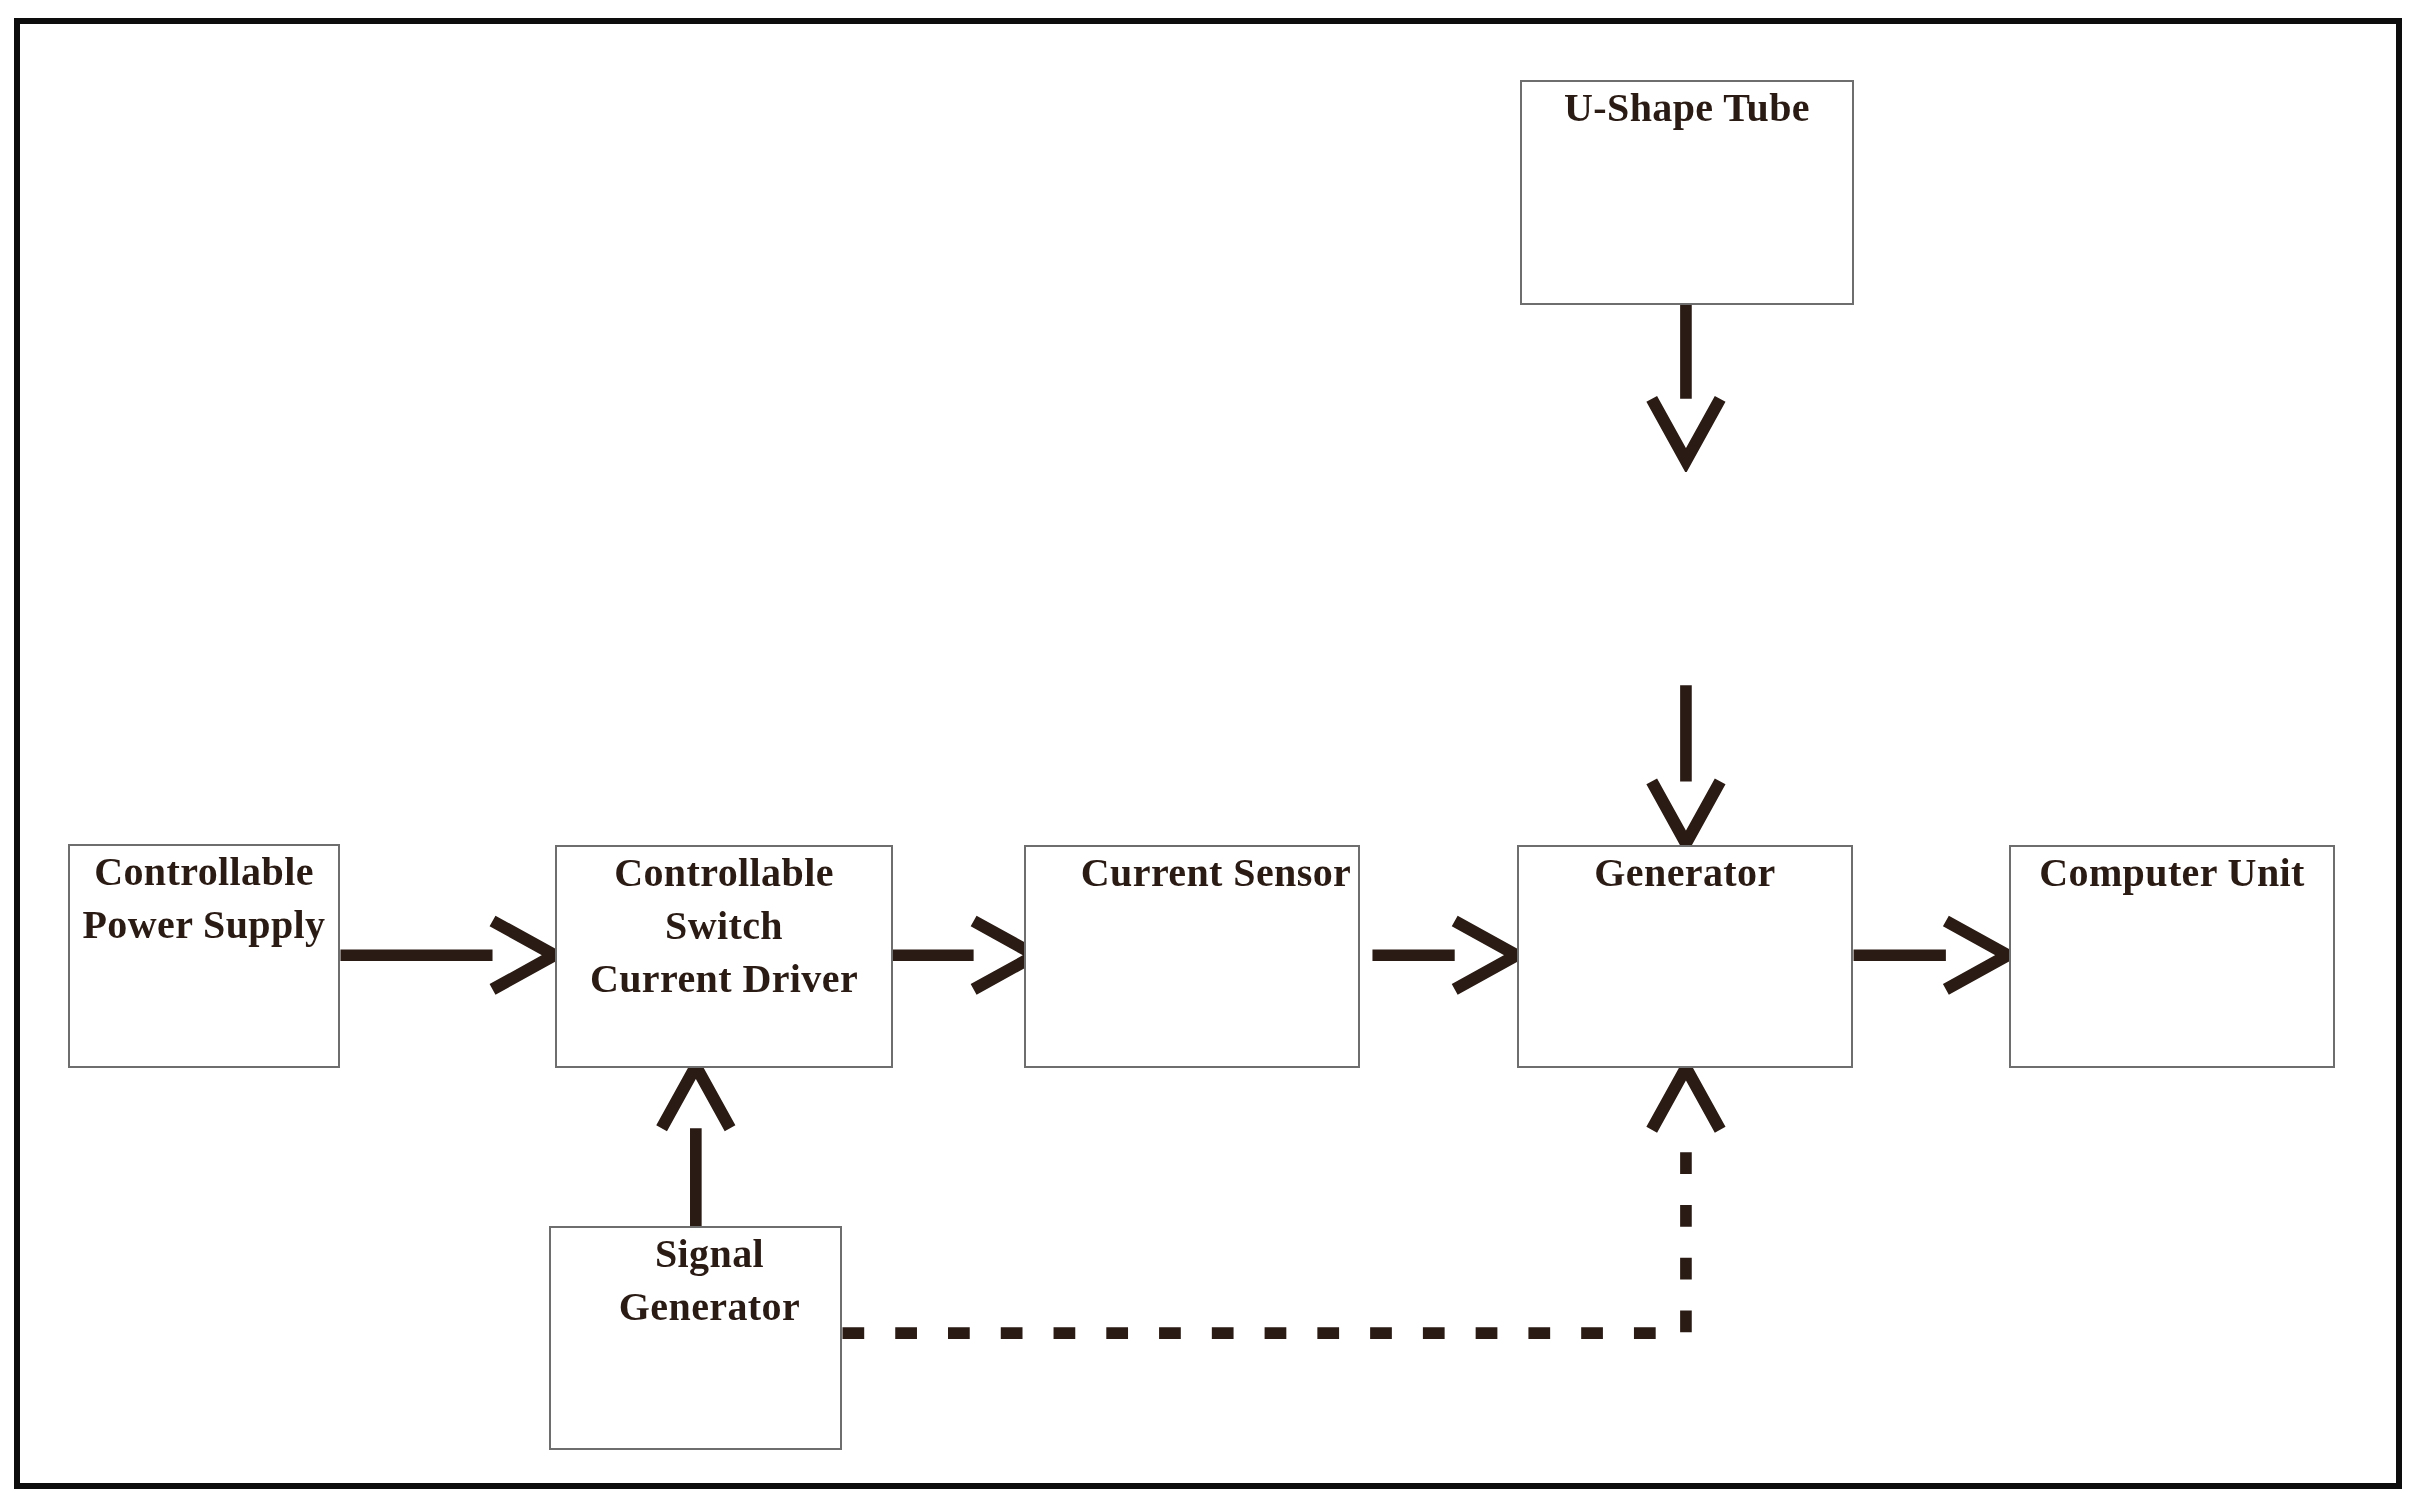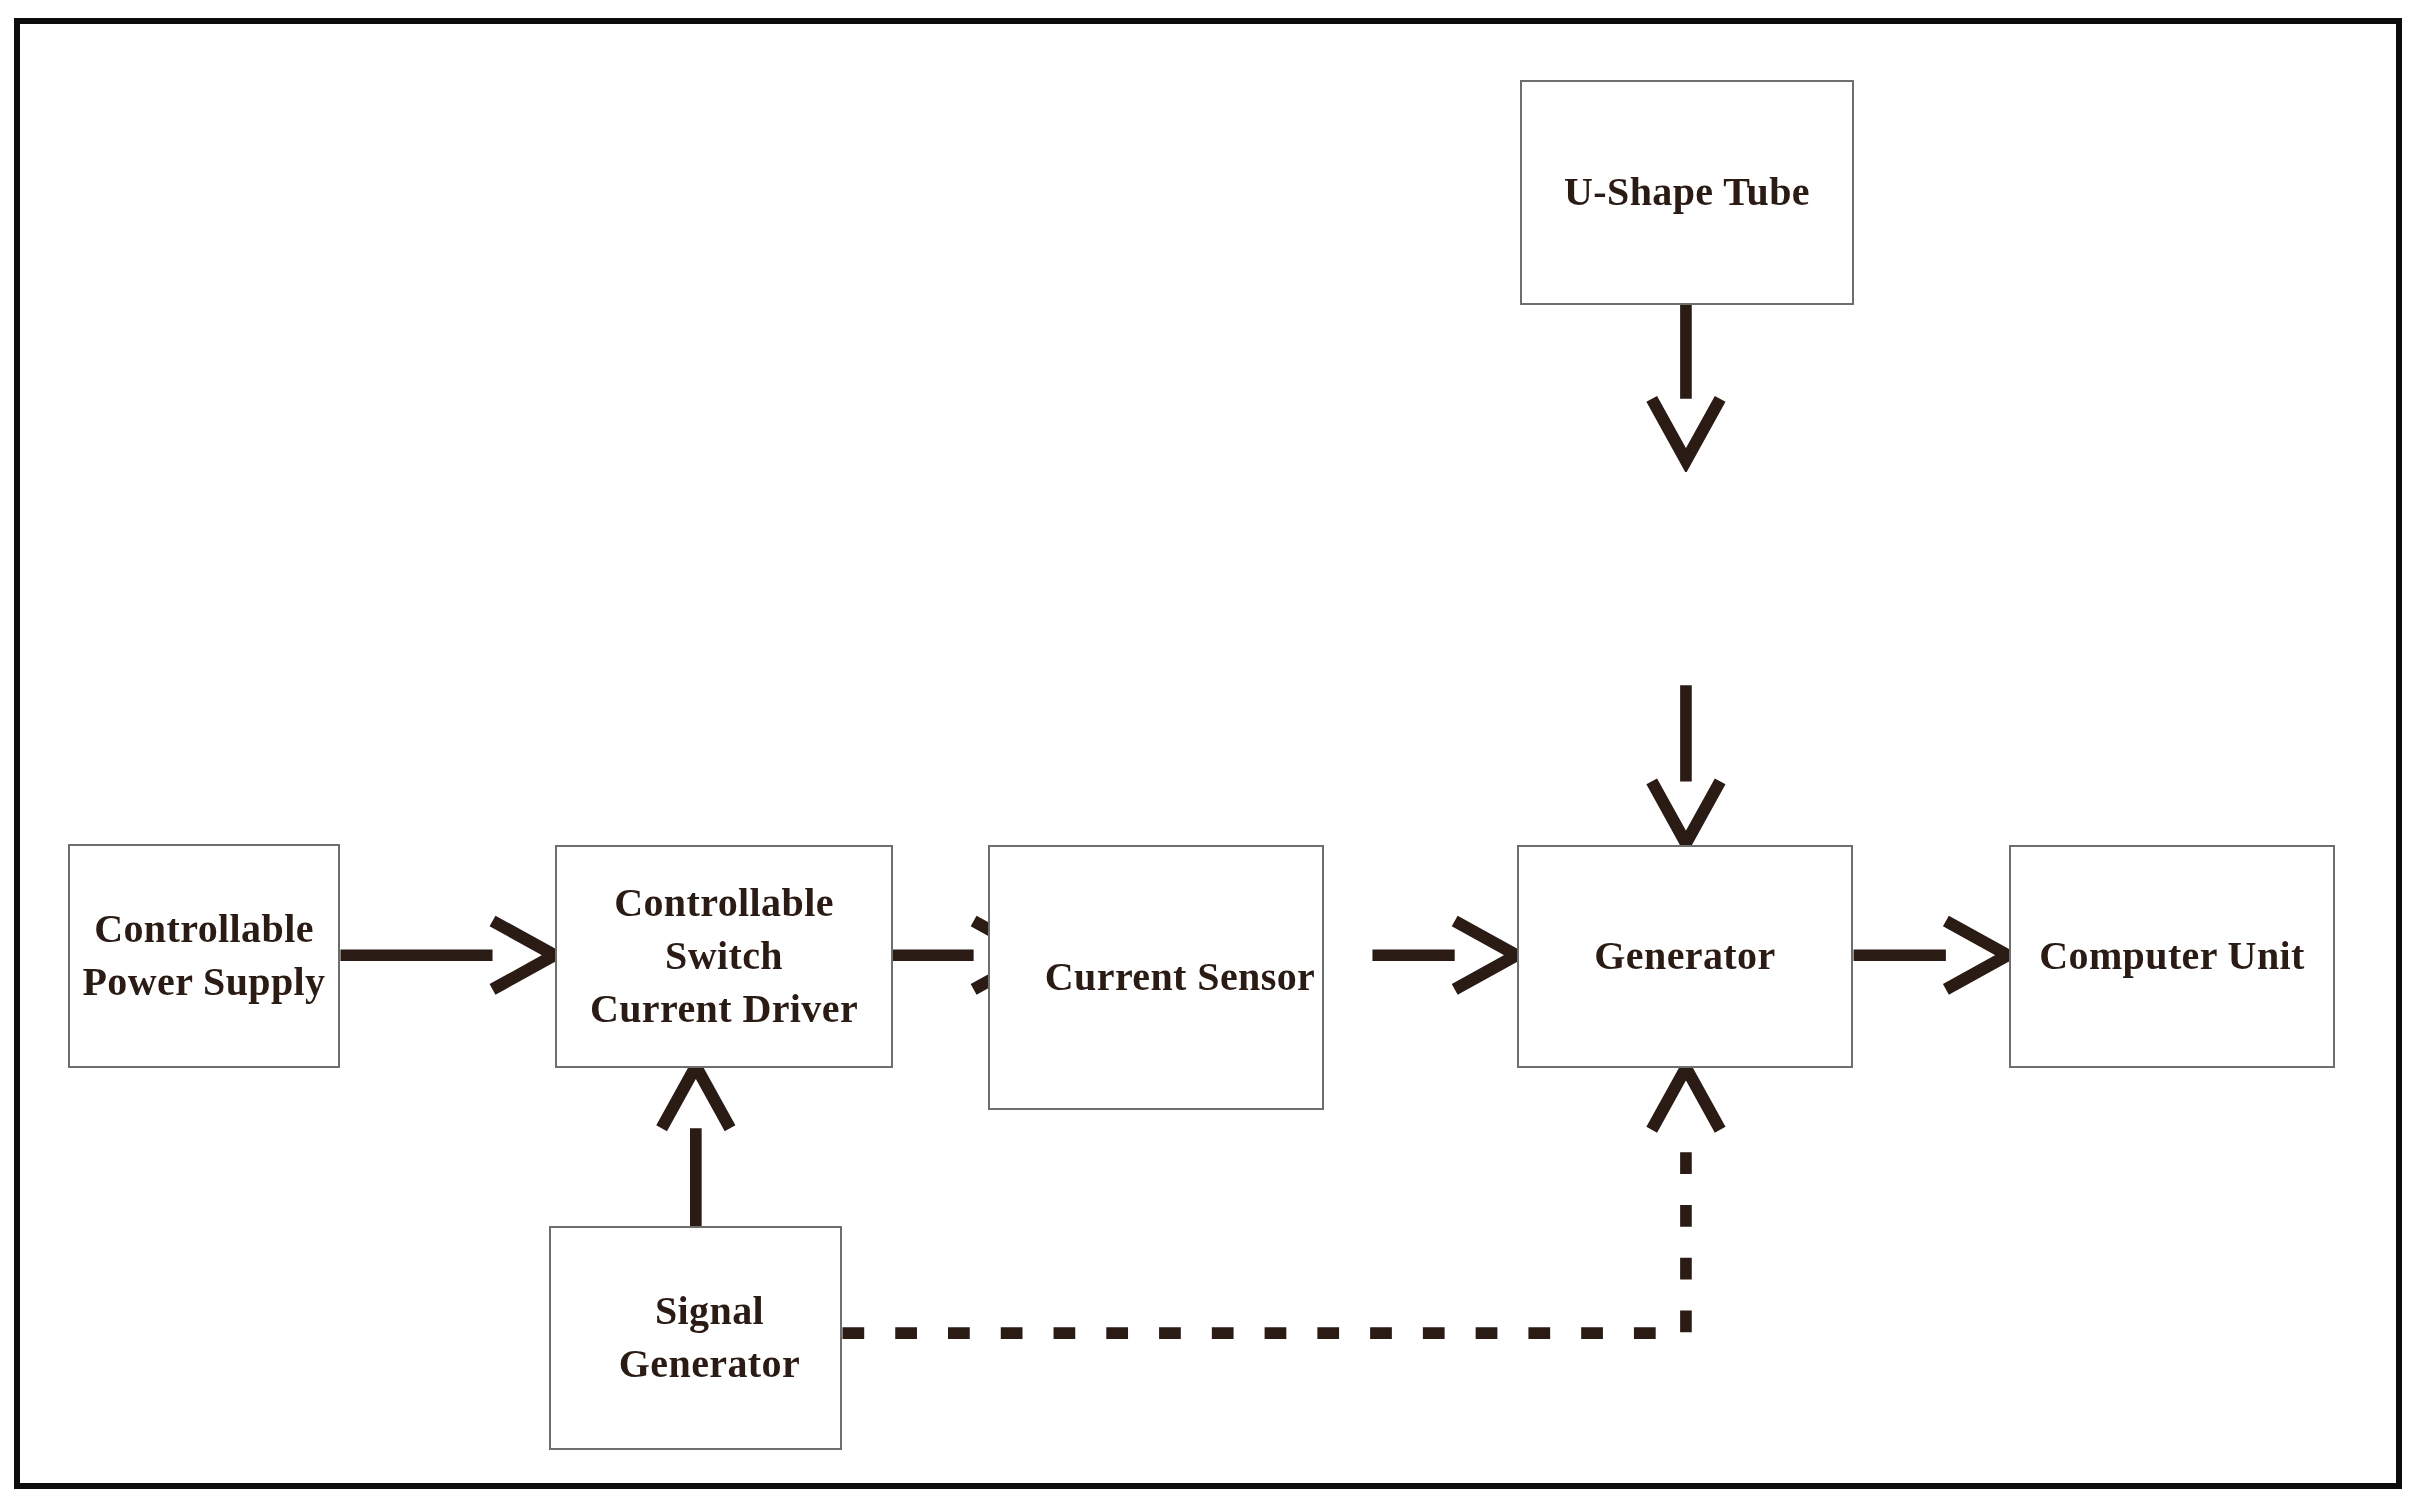--- a/index.html
+++ b/index.html
@@ -43,21 +43,20 @@
   }
   .arrowhead {
     stroke: var(--ink);
     fill: none;
   }
   .node {
     position: absolute;
     background: #ffffff;
     border: 2.3px solid var(--box-border);
     display: flex;
-    align-items: center;
     justify-content: center;
     text-align: center;
   }
   .node-label {
     font-size: 40px;
     font-weight: bold;
     line-height: 1.32;
     color: var(--ink);
     white-space: pre-line;
     letter-spacing: 0.4px;
@@ -103,21 +102,21 @@
     <span class="node-label">Controllable
 Power Supply</span>
   </div>
 
   <div class="node" style="left:555px; top:845px; width:338px; height:223px;">
     <span class="node-label">Controllable
 Switch
 Current Driver</span>
   </div>
 
-  <div class="node" style="left:988px; top:845px; width:336px; height:265px;padding-left:48px;">
+  <div class="node" style="left:1024px; top:845px; width:336px; height:223px;padding-left:48px;">
     <span class="node-label">Current Sensor</span>
   </div>
 
   <div class="node" style="left:1517px; top:845px; width:336px; height:223px;">
     <span class="node-label">Generator</span>
   </div>
 
   <div class="node" style="left:2009px; top:845px; width:326px; height:223px;">
     <span class="node-label">Computer Unit</span>
   </div>

